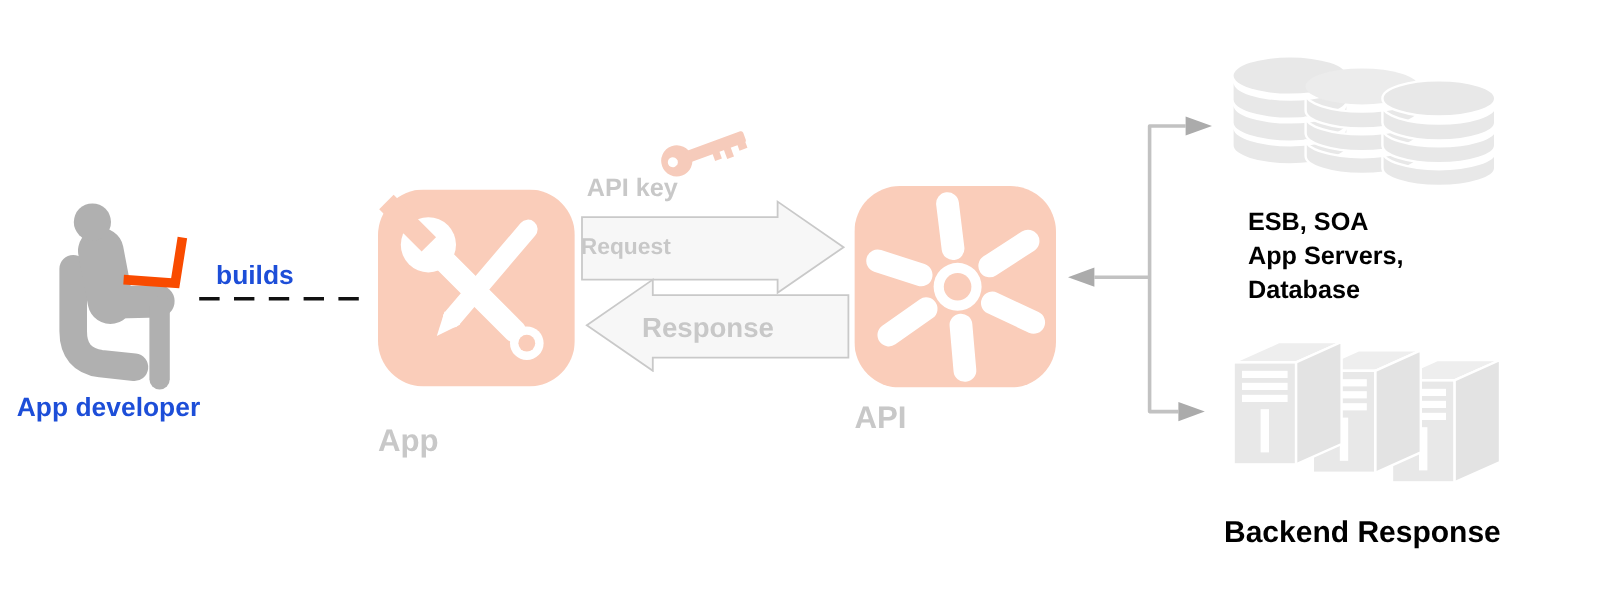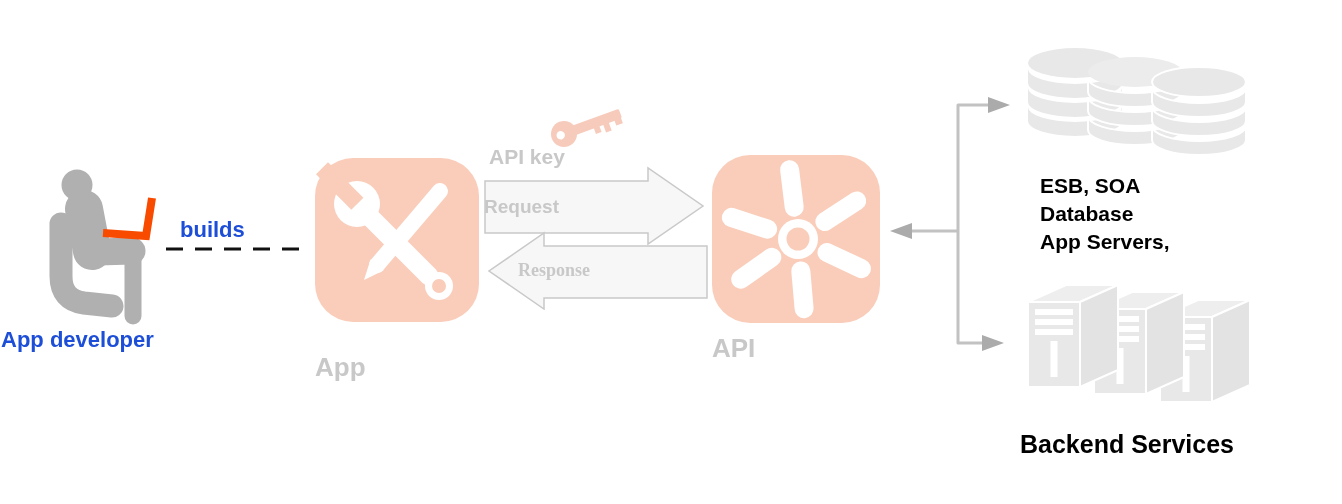--- a/index.html
+++ b/index.html
@@ -6,27 +6,27 @@
   #stage{
     position:relative;width:1342px;height:504px;background:#ffffff;overflow:hidden;
     font-family:"Liberation Sans",sans-serif;
   }
   .abs{position:absolute;}
   .lbl{font-weight:bold;text-align:left;white-space:nowrap;}
   .lbl-dark{color:#1d4ed8;}
   .lbl-gray{color:#c8c8c8;}
   .lbl-midgray{color:#000000;}
   
-  #app-developer-label{left:1px;top:327px;width:180px;font-size:22px;}
+  #app-developer-label{left:14px;top:327px;width:180px;font-size:22px;}
   #builds-label{left:180px;top:217px;width:100px;font-size:22px;}
   #app-label{left:315px;top:352px;width:164px;font-size:26px;}
   #api-label{left:712px;top:333px;width:168px;font-size:26px;}
   #api-key-label{left:489px;top:145px;width:200px;font-size:21px;}
   #request-label{left:484px;top:196px;width:180px;font-size:19px;}
-  #response-label{left:518px;top:260px;width:180px;font-size:18px;font-family:Liberation Serif, serif;}
+  #response-label{left:535px;top:260px;width:180px;font-size:23px;}
   #datastore-label{left:1040px;top:172px;width:200px;font-size:21px;line-height:28px;}
   #datastore-label span{display:block;}
   #backend-services-label{left:1020px;top:430px;width:240px;font-size:25px;}
   svg{display:block;}
 </style>
 </head>
 <body>
 
 <div id="stage">
 
@@ -128,22 +128,22 @@
     </g>
     <g transform="translate(132,32)">
       <ellipse cx="47" cy="15" rx="47" ry="15" stroke="#ffffff" stroke-width="2"></ellipse>
       <path transform="translate(0,21)" d="M0,0 A47,15 0 0 0 94,0 L94,14 A47,15 0 0 1 0,14 Z" stroke="#ffffff" stroke-width="2"></path>
       <path transform="translate(0,40)" d="M0,0 A47,15 0 0 0 94,0 L94,14 A47,15 0 0 1 0,14 Z" stroke="#ffffff" stroke-width="2"></path>
       <path transform="translate(0,59)" d="M0,0 A47,15 0 0 0 94,0 L94,14 A47,15 0 0 1 0,14 Z" stroke="#ffffff" stroke-width="2"></path>
     </g>
   </svg>
   <div class="abs lbl lbl-midgray" id="datastore-label">
     <span>ESB, SOA</span>
+    <span>App Servers,</span>
     <span>Database</span>
-    <span>App Servers,</span>
   </div>
 
   <svg class="abs" style="left:1020px;top:268px" width="245" height="140" viewBox="0 0 245 140">
     <g id="tower-defs"></g>
     <g transform="translate(140,32)">
       <polygon points="0,17 52,17 90,0 38,0" fill="#eeeeee" stroke="#ffffff" stroke-width="2"></polygon>
       <polygon points="52,17 90,0 90,85 52,102" fill="#e3e3e3" stroke="#ffffff" stroke-width="2"></polygon>
       <rect x="0" y="17" width="52" height="85" fill="#e8e8e8" stroke="#ffffff" stroke-width="2"></rect>
       <g fill="#ffffff">
         <rect x="7" y="24" width="38" height="6"></rect>
@@ -168,15 +168,15 @@
       <polygon points="52,17 90,0 90,85 52,102" fill="#e3e3e3" stroke="#ffffff" stroke-width="2"></polygon>
       <rect x="0" y="17" width="52" height="85" fill="#e8e8e8" stroke="#ffffff" stroke-width="2"></rect>
       <g fill="#ffffff">
         <rect x="7" y="24" width="38" height="6"></rect>
           <rect x="7" y="34" width="38" height="6"></rect>
         <rect x="7" y="44" width="38" height="6"></rect>
           <rect x="22.5" y="56" width="7" height="36"></rect>
       </g>
     </g>
   </svg>
-  <div class="abs lbl lbl-midgray" id="backend-services-label">Backend Services</div>
+  <div class="abs lbl lbl-midgray" id="backend-services-label">Backend Response</div>
 
 </div>
 
 </body></html>

